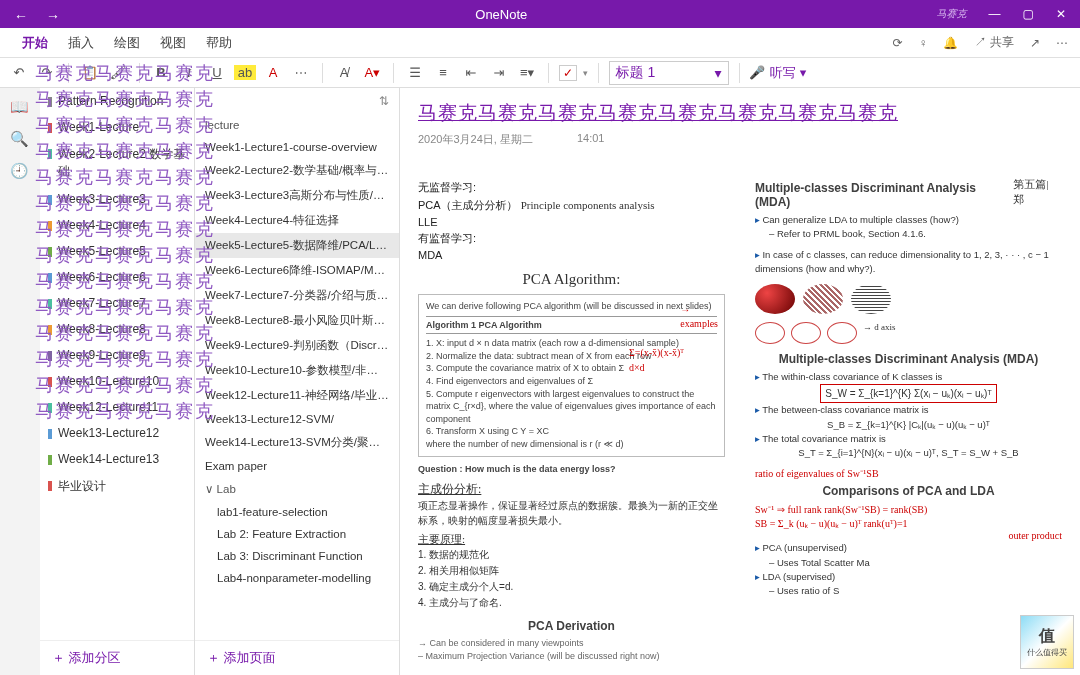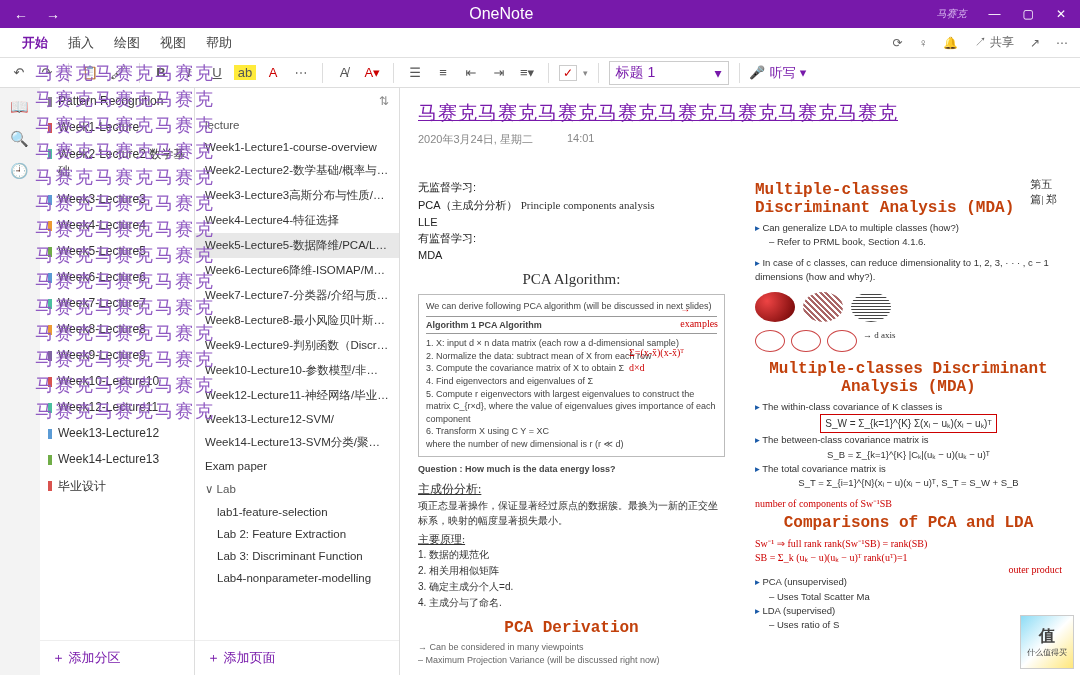--- a/index.html
+++ b/index.html
@@ -1,19 +1,19 @@
 <!DOCTYPE html>
 <html><head>
 <meta charset="utf-8">
 <style>
 * { margin:0; padding:0; box-sizing:border-box; font-family:"Microsoft YaHei",sans-serif; }
 body { width:1080px; height:675px; overflow:hidden; background:#fff; font-size:12px; }
 .titlebar { height:28px; background:#7719AA; color:#fff; display:flex; align-items:center; }
 .tb-nav { display:flex; gap:18px; padding:0 14px; font-size:14px; }
-.tb-title { flex:1; text-align:center; font-size:16px; }
+.tb-title { flex:1; text-align:center; font-size:13px; }
 .tb-user { color:#d9b8f0; font-style:italic; font-size:10px; padding:0 8px; font-family:"Kaiti",serif; }
 .tb-ctrl { display:flex; gap:22px; padding:0 14px; font-size:12px; }
 .menubar { height:30px; background:#fff; display:flex; align-items:center; padding:0 12px; border-bottom:1px solid #e0e0e0; }
 .menubar .tab { padding:0 10px; font-size:13px; color:#444; }
 .menubar .tab.active { color:#7719AA; font-weight:bold; }
 .menubar .right { margin-left:auto; display:flex; gap:16px; align-items:center; color:#666; }
 .toolbar { height:30px; background:#fff; display:flex; align-items:center; padding:0 8px; gap:6px; border-bottom:1px solid #ddd; }
 .tbtn { width:22px; height:22px; display:flex; align-items:center; justify-content:center; color:#555; font-size:13px; }
 .tbtn.b { font-weight:bold; } .tbtn.i { font-style:italic; font-family:serif; } .tbtn.u { text-decoration:underline; }
 .hl { background:#ffeb3b; padding:0 4px; }
@@ -28,27 +28,27 @@
 .sec-item.red::before{--c:#d9534f;} .sec-item.teal::before{--c:#4bc0a0;} .sec-item.blue::before{--c:#5b9bd5;} .sec-item.orange::before{--c:#ed9b33;} .sec-item.green::before{--c:#70ad47;} .sec-item.purple::before{--c:#8064a2;}
 .pages { width:205px; border-right:1px solid #ddd; overflow:hidden; display:flex; flex-direction:column; }
 .pages-head { display:flex; justify-content:flex-end; padding:6px 10px; color:#888; font-size:12px; }
 .pg { padding:5px 10px; font-size:11.5px; color:#333; white-space:nowrap; overflow:hidden; text-overflow:ellipsis; }
 .pg.sel { background:#e8e8e8; }
 .pg.grp { color:#555; }
 .pg.sub { padding-left:22px; }
 .addbtn { padding:8px 12px; color:#7719AA; font-size:13px; margin-top:auto; border-top:1px solid #eee; }
 .canvas { flex:1; padding:12px 18px; overflow:hidden; position:relative; }
 .ptitle { color:#7719AA; font-size:19px; text-decoration:underline; font-family:"Kaiti",serif; letter-spacing:1px; }
-.pdate { color:#888; font-size:11px; margin-top:6px; display:flex; gap:34px; }
+.pdate { color:#888; font-size:11px; margin-top:6px; display:flex; gap:44px; }
 .notebody { display:flex; gap:30px; margin-top:30px; font-size:11px; }
 .col { flex:1; }
 .ln { margin:3px 0; color:#222; }
 .hw { font-family:"Comic Sans MS",cursive; color:#333; }
 .hwred { font-family:"Comic Sans MS",cursive; color:#c00; }
-.slidehead { color:#c2410c; font-weight:bold; font-size:16px; margin:4px 0;font-family:Liberation Mono, monospace; }
+.slidehead { color:#404040; font-weight:bold; font-size:12px; margin:4px 0; }
 .slidetxt { font-size:9.5px; color:#333; line-height:1.5; }
 .mini { font-size:9px; color:#444; line-height:1.4; }
 .algo { border:1px solid #bbb; padding:5px 7px; margin:6px 0; font-size:9px; line-height:1.5; position:relative; }
 .redbox { border:1px solid #c00; display:inline-block; padding:1px 4px; font-size:10px; }
 .bul::before { content:"▸ "; color:#1a5aa8; }
 .ellipses { display:flex; gap:8px; margin:8px 0; }
 .ell { width:40px; height:30px; border-radius:50%; }
 .overlay { position:absolute; color:#905ac2; font-family:"Kaiti",serif; font-size:18px; line-height:1.5; letter-spacing:2px; pointer-events:none; z-index:5; }
 .chk { width:18px; height:16px; border:1px solid #ccc; display:flex; align-items:center; justify-content:center; color:#c00; font-size:12px; }
 .watermark { position:absolute; right:6px; bottom:6px; width:54px; height:54px; background:linear-gradient(135deg,#8ddcf5,#fff 50%,#ffe77a); border:1px solid #ccc; display:flex; flex-direction:column; align-items:center; justify-content:center; font-size:8px; color:#444; }
@@ -244,21 +244,21 @@
           <div class="ell" style="border:1px solid #c44;width:30px;height:22px"></div>
           <span class="hw" style="font-size:9px">→ d axis</span>
         </div>
         <div class="slidehead" style="text-align:center">Multiple-classes Discriminant Analysis (MDA)</div>
         <div class="slidetxt bul">The within-class covariance of K classes is</div>
         <div class="slidetxt" style="text-align:center"><span class="redbox">S_W = Σ_{k=1}^{K} Σ(xᵢ − uₖ)(xᵢ − uₖ)ᵀ</span></div>
         <div class="slidetxt bul">The between-class covariance matrix is</div>
         <div class="slidetxt" style="text-align:center">S_B = Σ_{k=1}^{K} |Cₖ|(uₖ − u)(uₖ − u)ᵀ</div>
         <div class="slidetxt bul">The total covariance matrix is</div>
         <div class="slidetxt" style="text-align:center">S_T = Σ_{i=1}^{N}(xᵢ − u)(xᵢ − u)ᵀ,   S_T = S_W + S_B</div>
-        <div class="hwred" style="font-size:10px;margin-top:6px">number of components of  Sw⁻¹SB</div>
+        <div class="hwred" style="font-size:10px;margin-top:6px">ratio of eigenvalues of  Sw⁻¹SB</div>
         <div class="slidehead" style="text-align:center">Comparisons of PCA and LDA</div>
         <div class="hwred" style="font-size:10px">Sw⁻¹ ⇒  full rank      rank(Sw⁻¹SB) = rank(SB)</div>
         <div class="hwred" style="font-size:10px">SB = Σ_k  (uₖ − u)(uₖ − u)ᵀ         rank(uᵀ)=1</div>
         <div class="hwred" style="font-size:10px;text-align:right">outer product</div>
         <div class="slidetxt bul">PCA (unsupervised)</div>
         <div class="slidetxt" style="padding-left:14px">– Uses Total Scatter Ma</div>
         <div class="slidetxt bul">LDA (supervised)</div>
         <div class="slidetxt" style="padding-left:14px">– Uses ratio of S</div>
       </div>
     </div>

